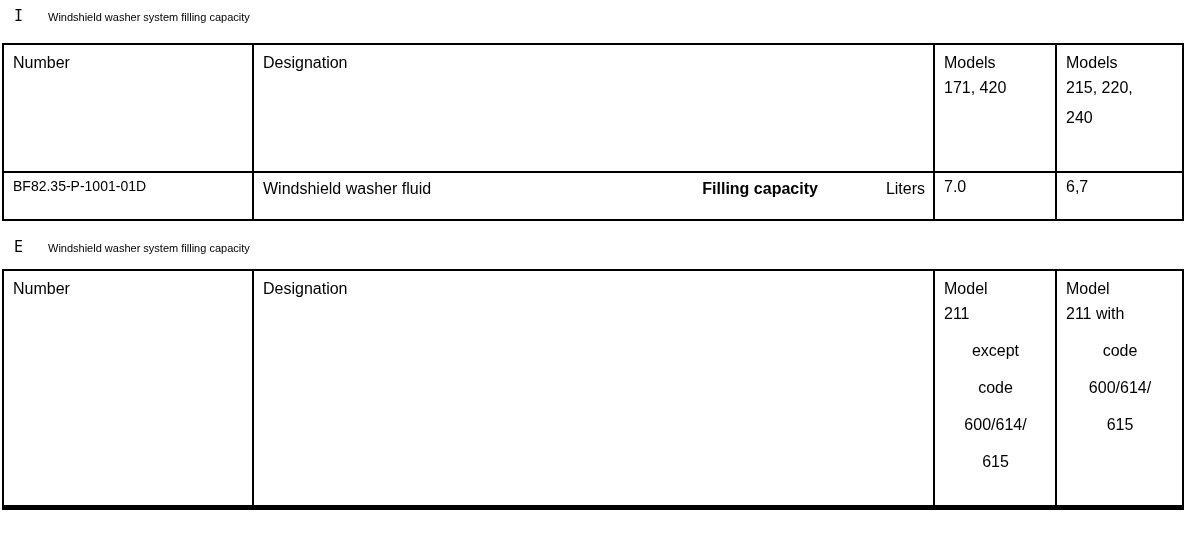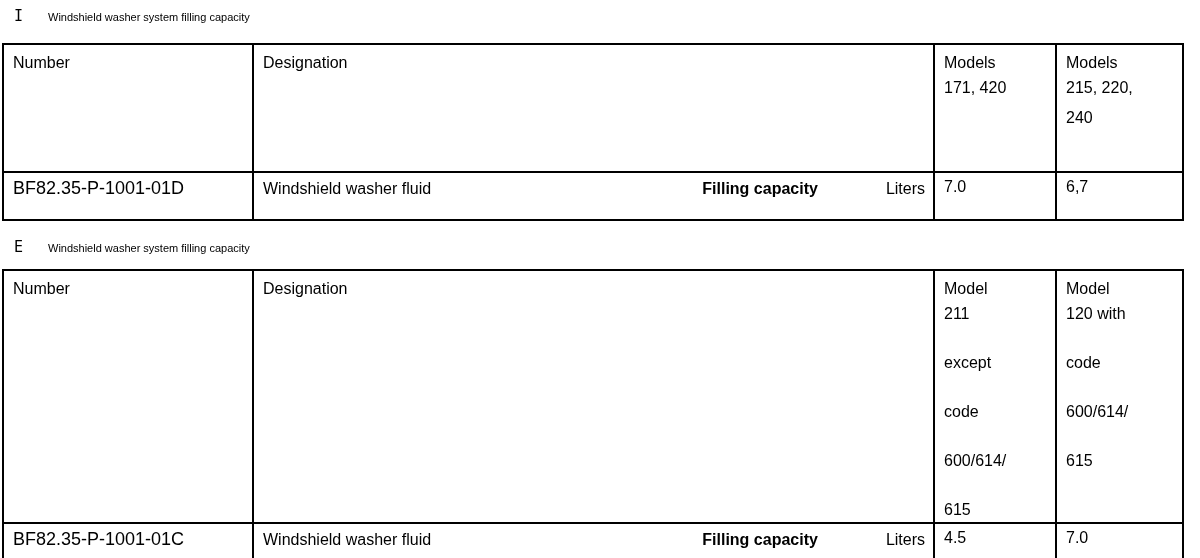--- a/index.html
+++ b/index.html
@@ -45,22 +45,22 @@
     overflow: hidden;
     box-sizing: border-box;
   }
   .hdr td { line-height: 25px; }
   .tbl1 .hdr td { height: 128px; }
   .tbl1 .data td { height: 48px; }
   .tbl2 .hdr td { height: 237px; }
   .tbl2 .data td { height: 47px; }
   .ln { line-height: 25px; }
   .gap-sm { margin-top: 5px; }
-  .gap { margin-top: 24px; }
-  .num { font-size: 18px; padding-top: 7px; }
+  .gap { margin-top: 12px; text-align: center; }
+  .num { font-size: 14px; padding-top: 7px; }
   .desig { display: flex; line-height: 21px; gap: 12px; }
   .d-name { flex: 1 1 auto; }
   .d-attr { flex: 0 0 auto; font-weight: bold; }
   .d-unit { flex: 0 0 auto; margin-left: 56px; }
 </style>
 </head>
 <body>
 
 <div class="page">
 
@@ -124,34 +124,22 @@
       <td>
         <div class="ln">Model</div>
         <div class="ln">211</div>
         <div class="ln gap">except</div>
         <div class="ln gap">code</div>
         <div class="ln gap">600/614/</div>
         <div class="ln gap">615</div>
       </td>
       <td>
         <div class="ln">Model</div>
-        <div class="ln">120 with</div>
+        <div class="ln">211 with</div>
         <div class="ln gap">code</div>
         <div class="ln gap">600/614/</div>
         <div class="ln gap">615</div>
       </td>
-    </tr>
-    <tr class="data">
-      <td class="num">BF82.35-P-1001-01C</td>
-      <td>
-        <div class="desig">
-          <span class="d-name">Windshield washer fluid</span>
-          <span class="d-attr">Filling capacity</span>
-          <span class="d-unit">Liters</span>
-        </div>
-      </td>
-      <td>4.5</td>
-      <td>7.0</td>
     </tr>
   </tbody>
     </table>
 
 </div>
 
 </body></html>

